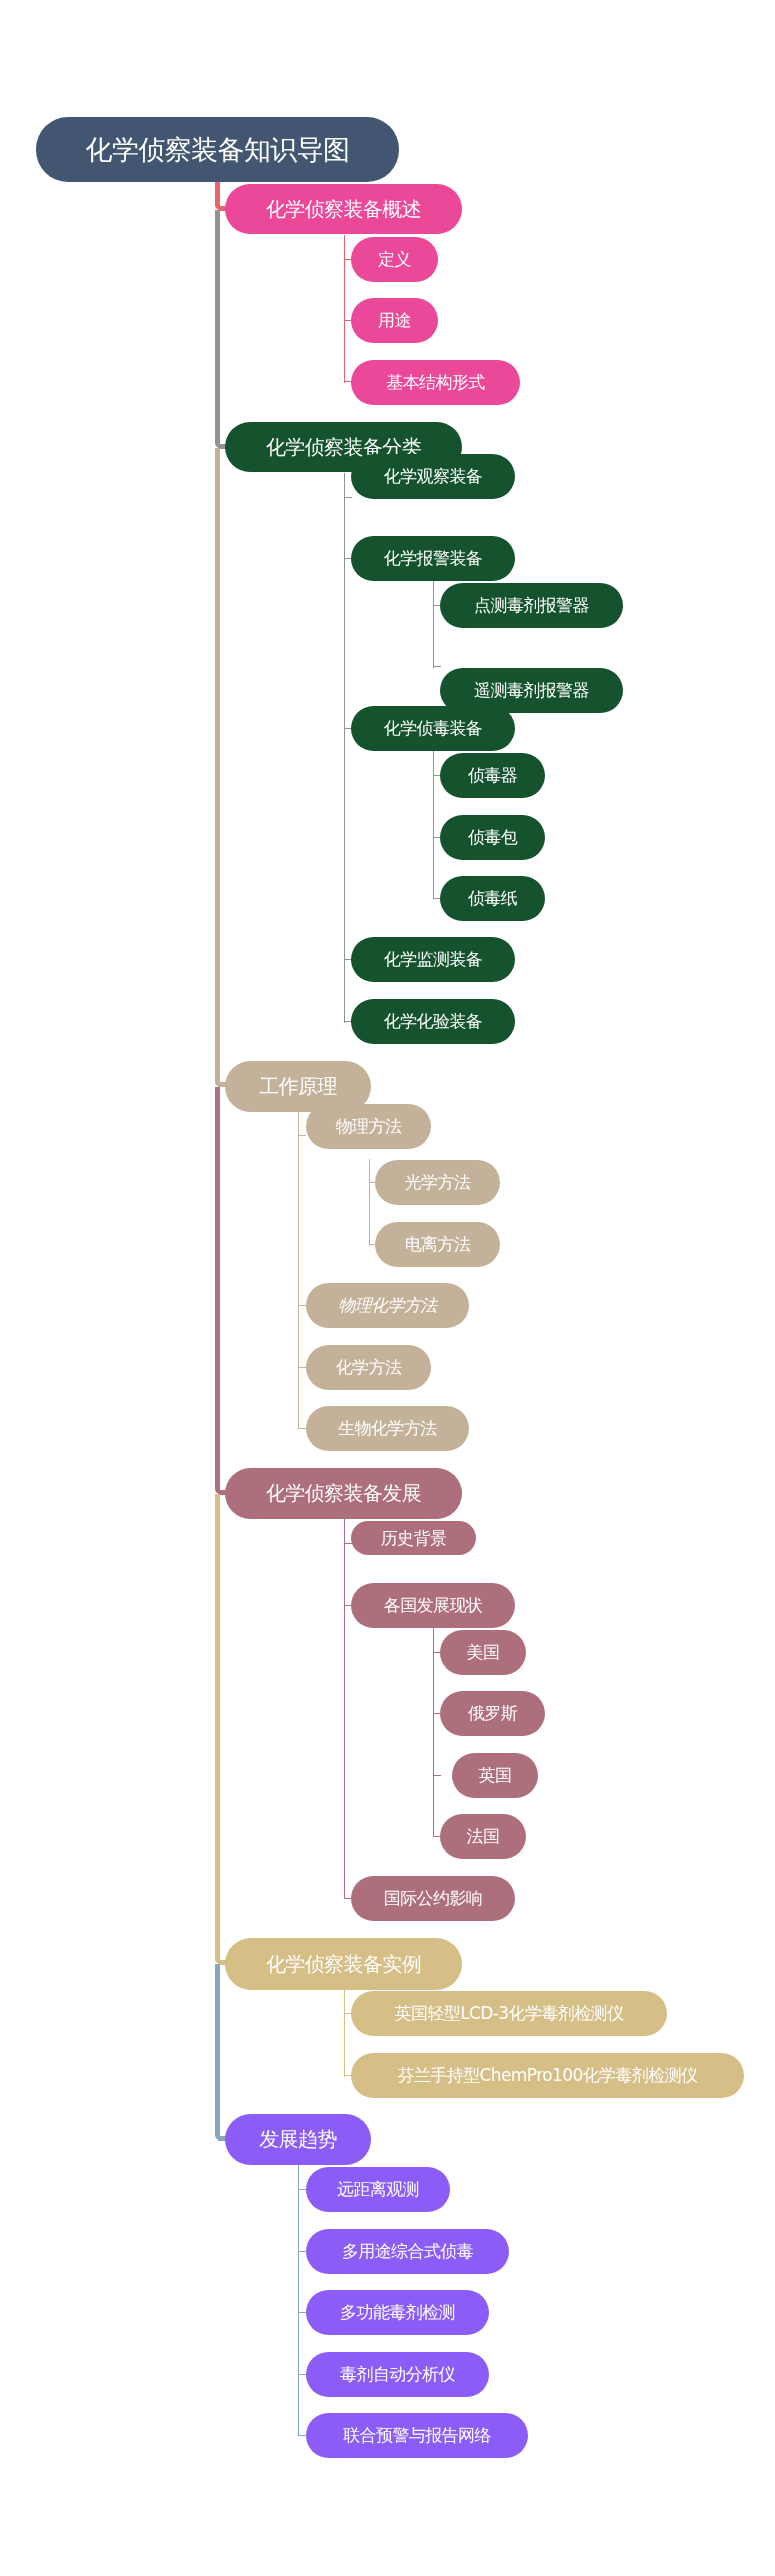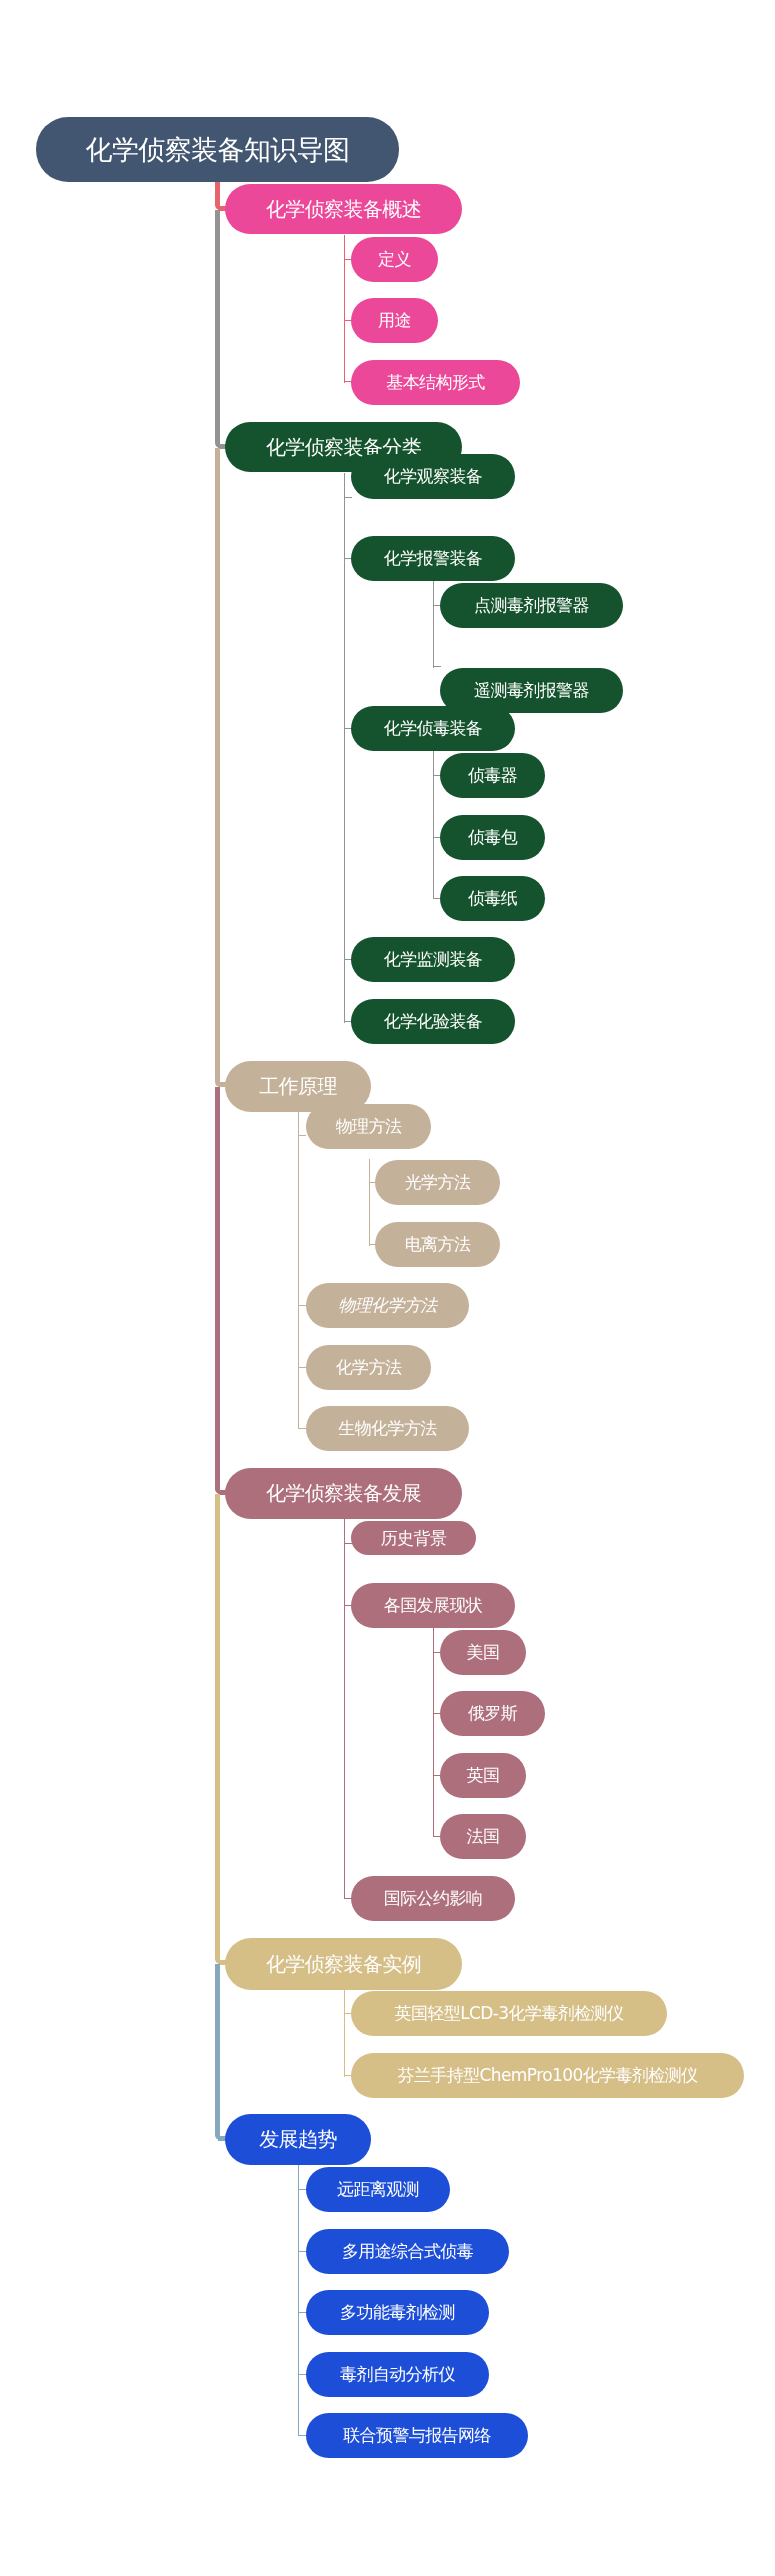--- a/index.html
+++ b/index.html
@@ -9,21 +9,21 @@
           display: flex; align-items: center; justify-content: center;
           white-space: nowrap; border-radius: 26px; letter-spacing: -0.6px; }
   .root { background: #435671; font-size: 27px; border-radius: 32px; }
   .lvl1 { font-size: 20px; border-radius: 26px; }
   .lvl2, .lvl3 { font-size: 17px; border-radius: 22.6px; }
   .c-red { background: #ec4899; }
   .c-gray { background: #14532d; }
   .c-tan { background: #C4B199; }
   .c-mauve { background: #AD6F7C; }
   .c-gold { background: #D6BE87; }
-  .c-blue { background: #1d4ed8; }
+  .c-blue { background: #8b5cf6; }
   .line { position: absolute; }
   .trunk { width: 5.2px; left: 215px; }
   .vline { width: 1.3px; }
   .hline { height: 1.3px; }
   .lr { border-bottom-left-radius: 5.2px; }
   .b-red { background: #E9636C; }
   .b-gray { background: #939393; }
   .b-tan { background: #C4B199; }
   .b-mauve { background: #AD6F7C; }
   .b-gold { background: #D6BE87; }
@@ -119,21 +119,21 @@
 <div class="node lvl3 c-tan" style="left:375px;top:1222px;width:125px;height:45px;">电离方法</div>
 <div class="node lvl2 c-tan" style="left:306px;top:1283px;width:163px;height:45px;font-style:italic;">物理化学方法</div>
 <div class="node lvl2 c-tan" style="left:306px;top:1345px;width:125px;height:45px;">化学方法</div>
 <div class="node lvl2 c-tan" style="left:306px;top:1406px;width:163px;height:45px;">生物化学方法</div>
 
 <div class="node lvl1 c-mauve" style="left:225px;top:1468px;width:237px;height:51px;">化学侦察装备发展</div>
 <div class="node lvl2 c-mauve" style="left:351px;top:1521px;width:125px;height:34px;">历史背景</div>
 <div class="node lvl2 c-mauve" style="left:351px;top:1583px;width:164px;height:45px;">各国发展现状</div>
 <div class="node lvl3 c-mauve" style="left:440px;top:1630px;width:86px;height:45px;">美国</div>
 <div class="node lvl3 c-mauve" style="left:440px;top:1691px;width:105px;height:45px;">俄罗斯</div>
-<div class="node lvl3 c-mauve" style="left:440px;top:1753px;width:86px;height:45px;">英国</div>
+<div class="node lvl3 c-mauve" style="left:452px;top:1753px;width:86px;height:45px;">英国</div>
 <div class="node lvl3 c-mauve" style="left:440px;top:1814px;width:86px;height:45px;">法国</div>
 <div class="node lvl2 c-mauve" style="left:351px;top:1876px;width:164px;height:45px;">国际公约影响</div>
 
 <div class="node lvl1 c-gold" style="left:225px;top:1938px;width:237px;height:52px;">化学侦察装备实例</div>
 <div class="node lvl2 c-gold" style="left:351px;top:1991px;width:316px;height:45px;">英国轻型LCD-3化学毒剂检测仪</div>
 <div class="node lvl2 c-gold" style="left:351px;top:2053px;width:393px;height:45px;">芬兰手持型ChemPro100化学毒剂检测仪</div>
 
 <div class="node lvl1 c-blue" style="left:225px;top:2114px;width:146px;height:51px;">发展趋势</div>
 <div class="node lvl2 c-blue" style="left:306px;top:2167px;width:144px;height:45px;">远距离观测</div>
 <div class="node lvl2 c-blue" style="left:306px;top:2229px;width:203px;height:45px;">多用途综合式侦毒</div>

